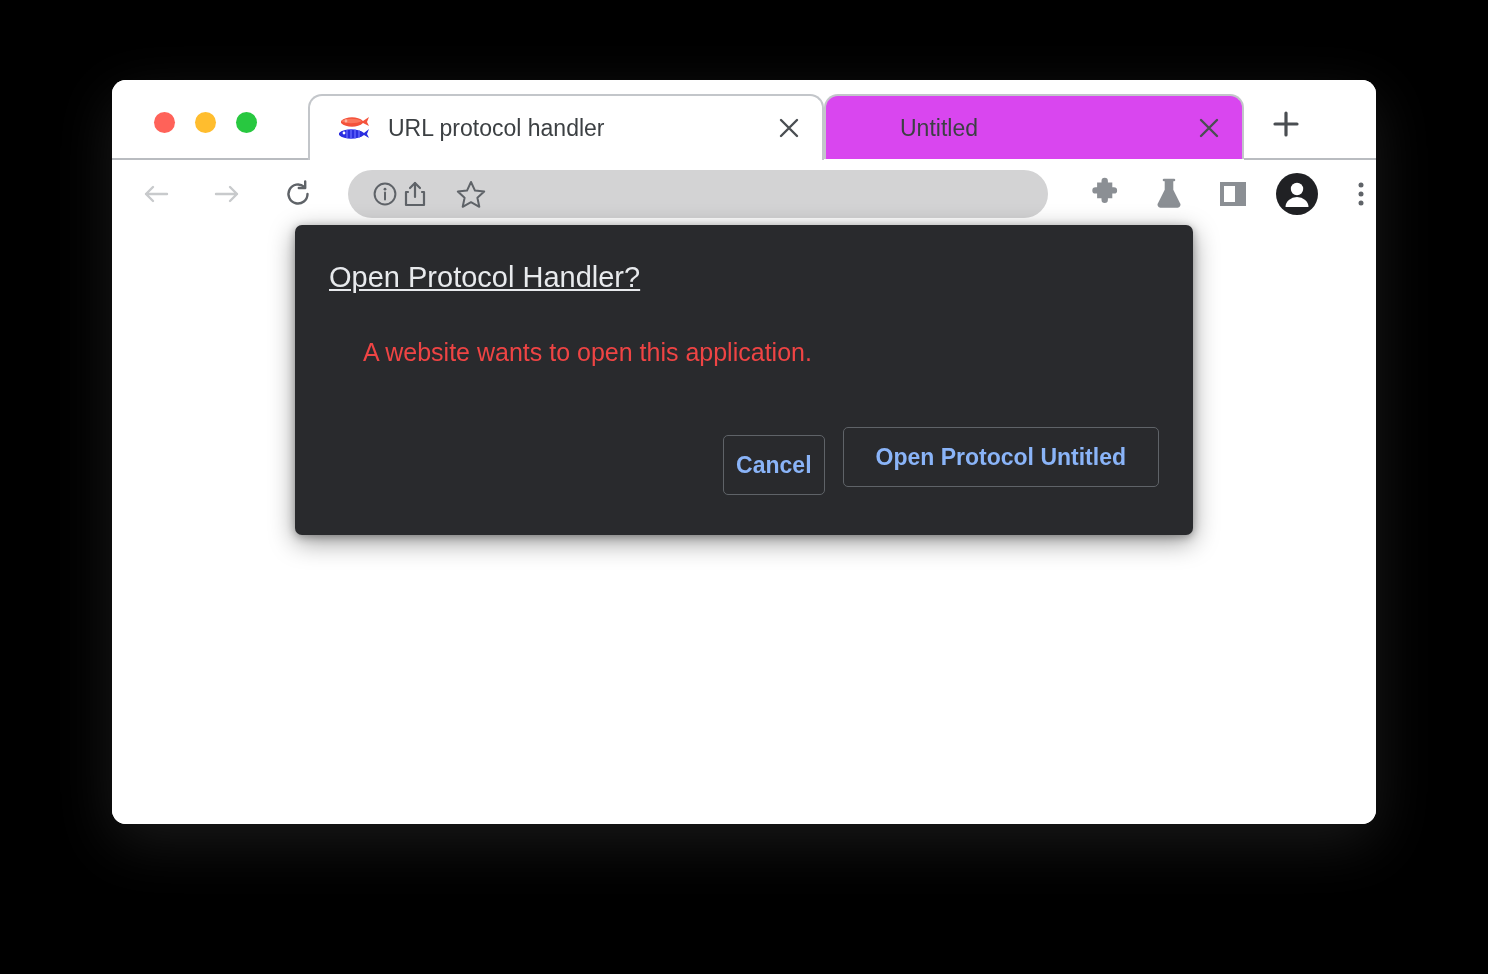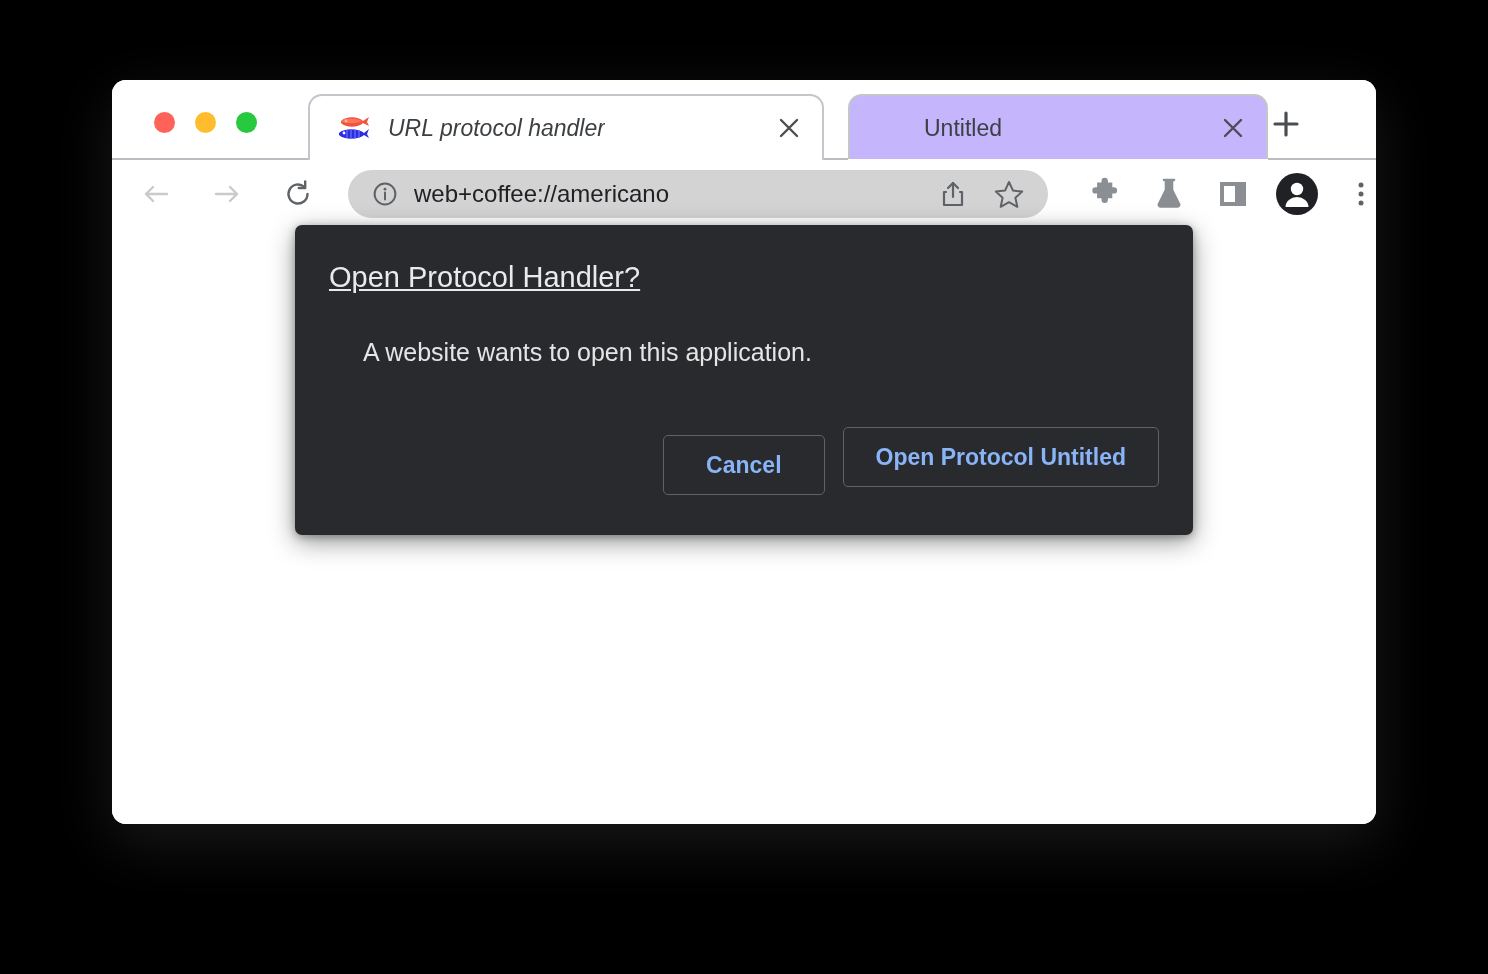--- a/index.html
+++ b/index.html
@@ -66,26 +66,26 @@
   .tab-inactive {
     left: 196px;
     width: 516px;
     border: 2px solid #c3c6ca;
     border-bottom: none;
     border-radius: 14px 14px 0 0;
     background: #ffffff;
   }
 
   .tab-active {
-    left: 736px;
+    left: 712px;
     width: 420px;
     border: 2px solid #c3c6ca;
     border-bottom: none;
     border-radius: 14px 14px 0 0;
-    background: #c4b5fd;
+    background: #d946ef;
     z-index: 3;
   }
   .tab-active::after {
     content: "";
     position: absolute;
     left: -2px;
     right: -2px;
     bottom: -2px;
     height: 3px;
     background: #ffffff;
@@ -98,21 +98,21 @@
     flex: 0 0 auto;
   }
 
   .tab-title {
     font-size: 23px;
     color: #3c4043;
     white-space: nowrap;
     overflow: hidden;
     text-overflow: ellipsis;
   }
-  .tab-inactive .tab-title { margin-left: 18px; font-style: italic; }
+  .tab-inactive .tab-title { margin-left: 18px; }
   .tab-active  .tab-title  { margin-left: 74px; }
 
   .tab-close {
     position: absolute;
     top: 50%;
     transform: translateY(-50%);
     width: 34px;
     height: 34px;
     display: flex;
     align-items: center;
@@ -236,21 +236,21 @@
     color: #e8eaed;
     font-weight: normal;
     text-decoration: underline;
   }
 
   .dialog-body {
     position: absolute;
     left: 68px;
     top: 113px;
     font-size: 25px;
-    color: #e5e5e5;
+    color: #ef4444;
   }
 
   .dialog-actions {
     position: absolute;
     right: 34px;
     bottom: 40px;
     display: flex;
     align-items: center;
     gap: 18px;
   }
@@ -263,21 +263,21 @@
     color: #8ab4f8;
     font-size: 23px;
     font-family: "Liberation Sans", sans-serif;
     font-weight: bold;
     display: flex;
     align-items: center;
     justify-content: center;
     cursor: pointer;
     white-space: nowrap;
   }
-  .dlg-btn-cancel  { padding: 0 42px; margin-top: 16px; }
+  .dlg-btn-cancel  { padding: 0 12px; margin-top: 16px; }
   .dlg-btn-confirm { padding: 0 32px; }
 </style>
 </head>
 <body>
 
 <div id="root">
 
   <div class="browser-window">
 
     <div class="tabstrip">
@@ -347,21 +347,20 @@
         </svg>
       </div>
 
       <div class="omnibox">
         <svg class="omni-info" viewBox="0 0 26 26">
           <circle cx="13" cy="13" r="10.4" stroke="#5f6368" stroke-width="2" fill="none"></circle>
           <circle cx="13" cy="8.2" r="1.4" fill="#5f6368"></circle>
           <path d="M13 11.6 L13 18.4" stroke="#5f6368" stroke-width="2" stroke-linecap="round"></path>
         </svg>
 
-        <span class="omni-url" title="Search Google or type a URL">web+coffee://americano</span>
 
         <span class="omni-action omni-share">
           <svg width="30" height="30" viewBox="0 0 30 30">
             <path d="M15 4 L15 18" stroke="#5f6368" stroke-width="2.2" stroke-linecap="round"></path>
             <path d="M10 9 L15 4 L20 9" stroke="#5f6368" stroke-width="2.2" fill="none" stroke-linecap="round" stroke-linejoin="round"></path>
             <path d="M8 13 L6 13 L6 26 L24 26 L24 13 L22 13" stroke="#5f6368" stroke-width="2.2" fill="none" stroke-linecap="round" stroke-linejoin="round"></path>
           </svg>
         </span>
 
         <span class="omni-action omni-star">

